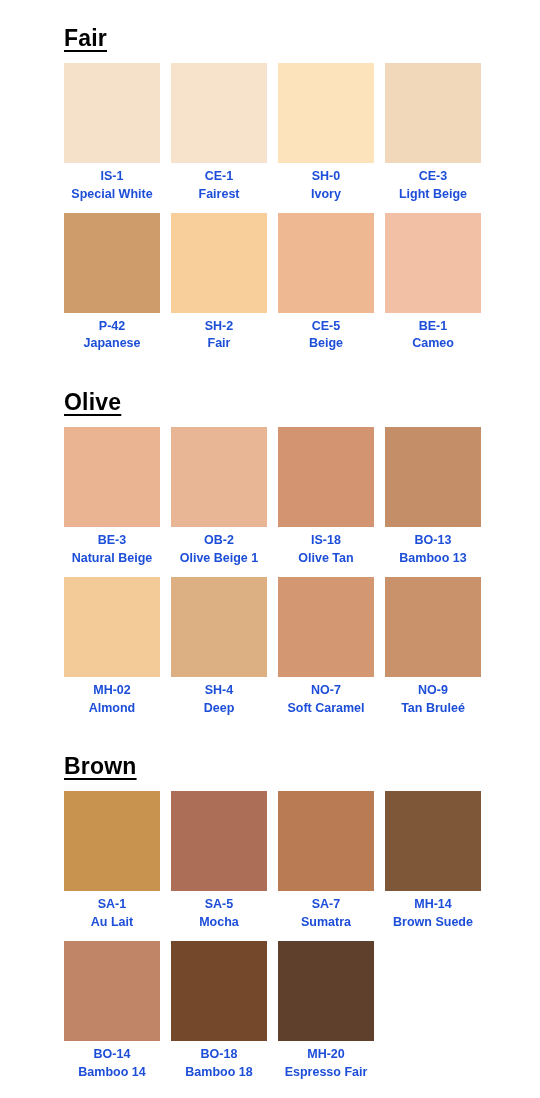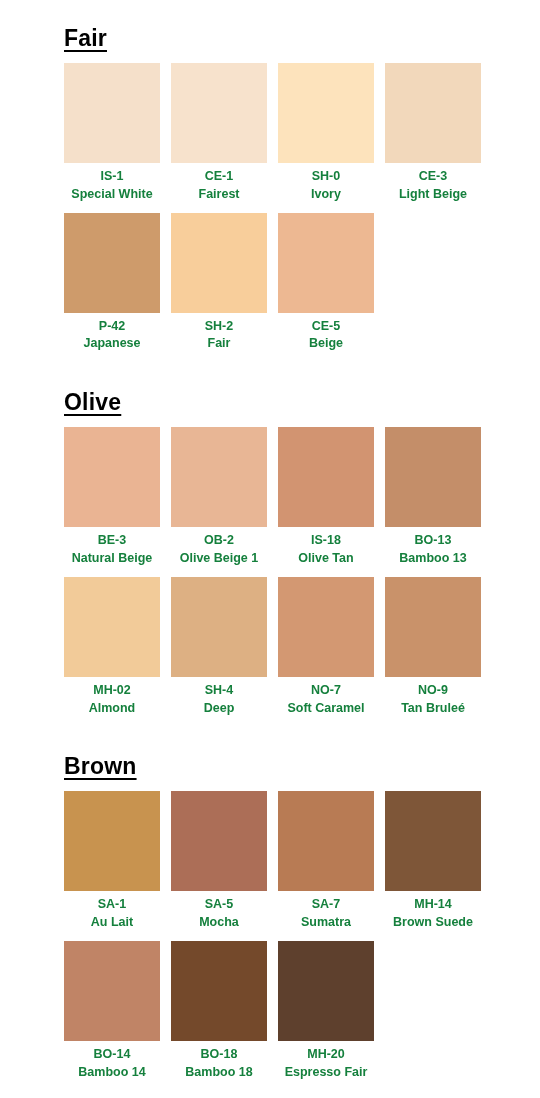--- a/index.html
+++ b/index.html
@@ -64,21 +64,21 @@
     display: block;
   }
 
   .swatch-code,
   .swatch-name {
     font-size: 12.5px;
     font-weight: bold;
     line-height: 1.42;
     text-align: center;
     white-space: nowrap;
-    color: #15803d;
+    color: #1d4ed8;
   }
 
   .swatch-code { margin-top: 5px; }
 </style>
 </head>
 <body>
 
 <div class="page">
 
   <section class="section section-fair">
@@ -117,20 +117,25 @@
         <div class="swatch-cell">
           <span class="swatch-chip" style="background-color: rgb(248, 206, 155);"></span>
           <span class="swatch-code">SH-2</span>
           <span class="swatch-name">Fair</span>
         </div>
         <div class="swatch-cell">
           <span class="swatch-chip" style="background-color: rgb(237, 184, 146);"></span>
           <span class="swatch-code">CE-5</span>
           <span class="swatch-name">Beige</span>
         </div>
+        <div class="swatch-cell">
+          <span class="swatch-chip" style="background-color: rgb(242, 192, 164);"></span>
+          <span class="swatch-code">BE-1</span>
+          <span class="swatch-name">Cameo</span>
+        </div>
       </div>
 
     </div>
   </section>
 
   <section class="section section-olive">
     <h2 class="section-heading">Olive</h2>
     <div class="rows">
 
       <div class="swatch-row">

